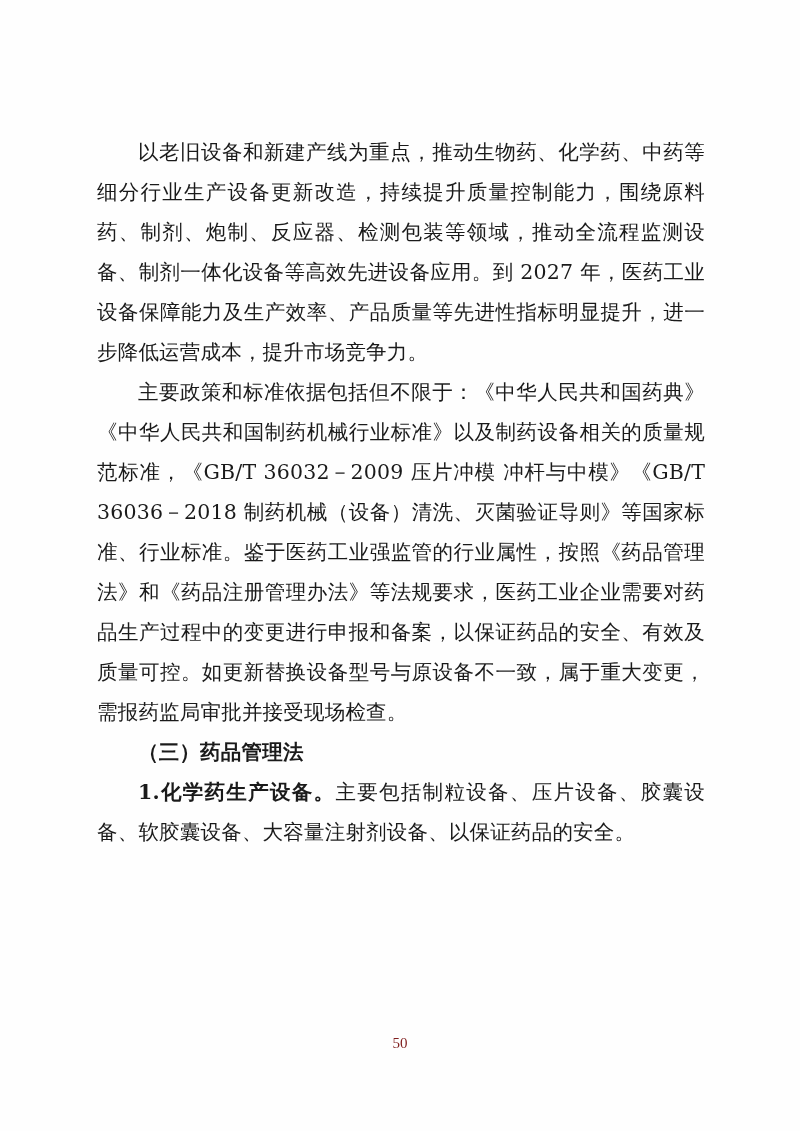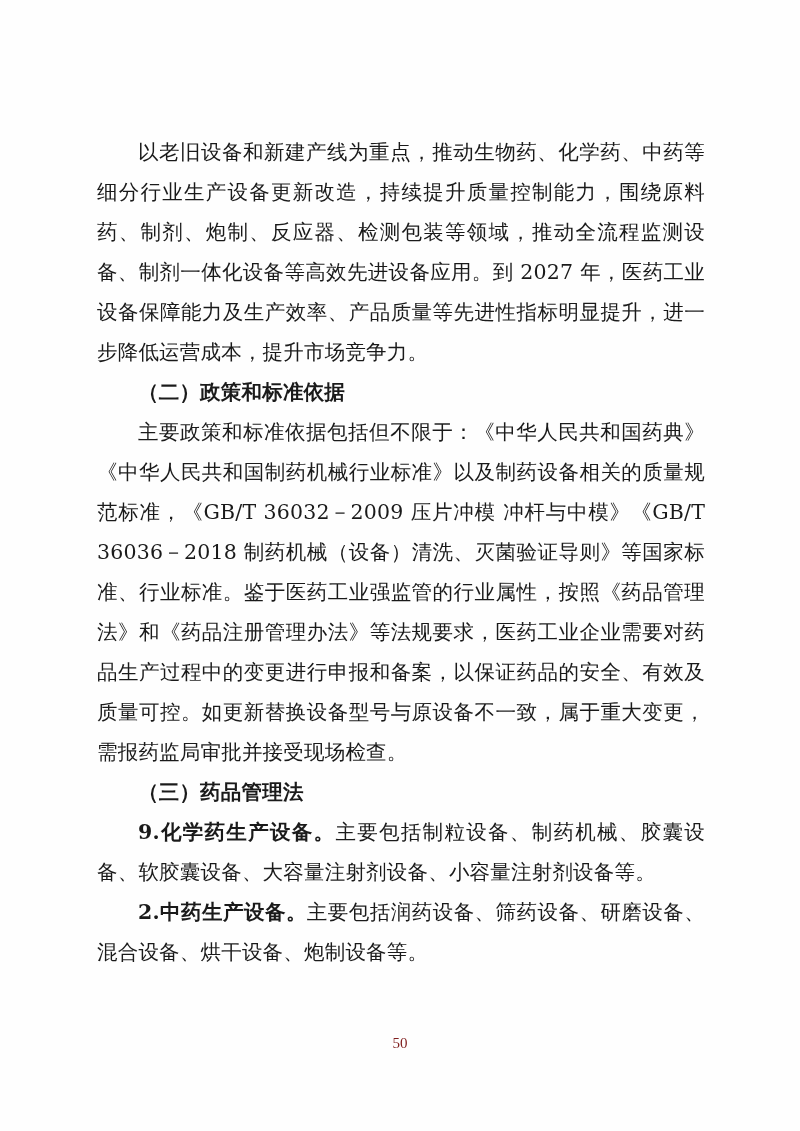--- a/index.html
+++ b/index.html
@@ -62,30 +62,26 @@
   }
 </style>
 </head>
 <body>
 
 <div class="page">
   <div class="content">
 
     <p class="body-text">以老旧设备和新建产线为重点，推动生物药、化学药、中药等细分行业生产设备更新改造，持续提升质量控制能力，围绕原料药、制剂、炮制、反应器、检测包装等领域，推动全流程监测设备、制剂一体化设备等高效先进设备应用。到 2027 年，医药工业设备保障能力及生产效率、产品质量等先进性指标明显提升，进一步降低运营成本，提升市场竞争力。</p>
 
-    <p class="heading">（二）政策和标准依据</p>
 
     <p class="body-text">主要政策和标准依据包括但不限于：《中华人民共和国药典》《中华人民共和国制药机械行业标准》以及制药设备相关的质量规范标准，《GB/T 36032－2009 压片冲模 冲杆与中模》《GB/T 36036－2018 制药机械（设备）清洗、灭菌验证导则》等国家标准、行业标准。鉴于医药工业强监管的行业属性，按照《药品管理法》和《药品注册管理办法》等法规要求，医药工业企业需要对药品生产过程中的变更进行申报和备案，以保证药品的安全、有效及质量可控。如更新替换设备型号与原设备不一致，属于重大变更，需报药监局审批并接受现场检查。</p>
 
     <p class="heading">（三）药品管理法</p>
 
     <p class="body-text">
-      <span class="bold-lead">9.化学药生产设备。</span><span>主要包括制粒设备、制药机械、胶囊设备、软胶囊设备、大容量注射剂设备、小容量注射剂设备等。</span>
+      <span class="bold-lead">1.化学药生产设备。</span><span>主要包括制粒设备、压片设备、胶囊设备、软胶囊设备、大容量注射剂设备、以保证药品的安全。</span>
     </p>
 
-    <p class="body-text">
-      <span class="bold-lead">2.中药生产设备。</span><span>主要包括润药设备、筛药设备、研磨设备、混合设备、烘干设备、炮制设备等。</span>
-    </p>
 
   </div>
 
   <div class="page-number">50</div>
 </div>
 
 </body></html>

